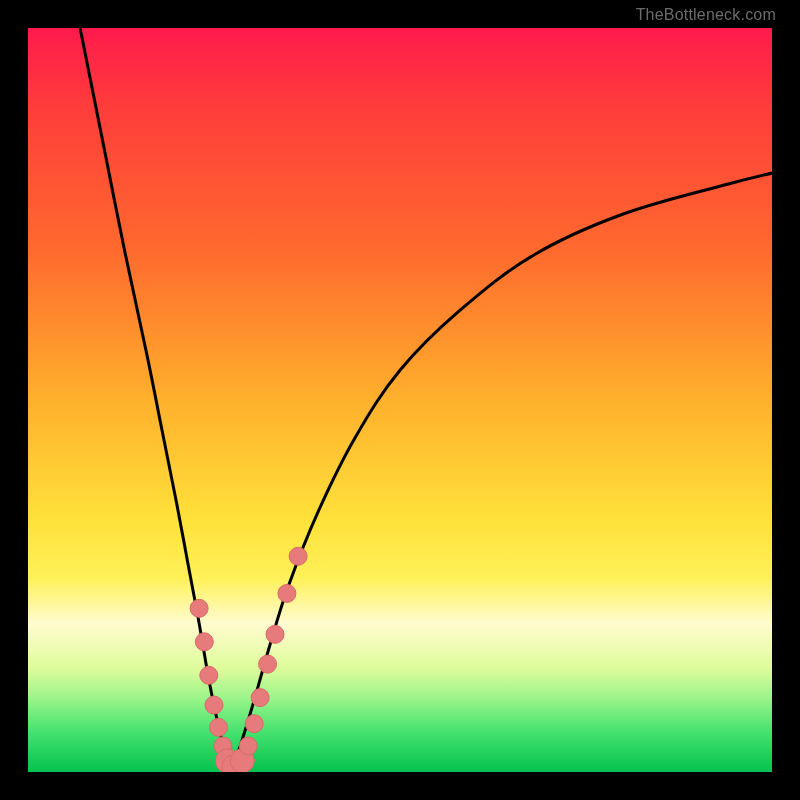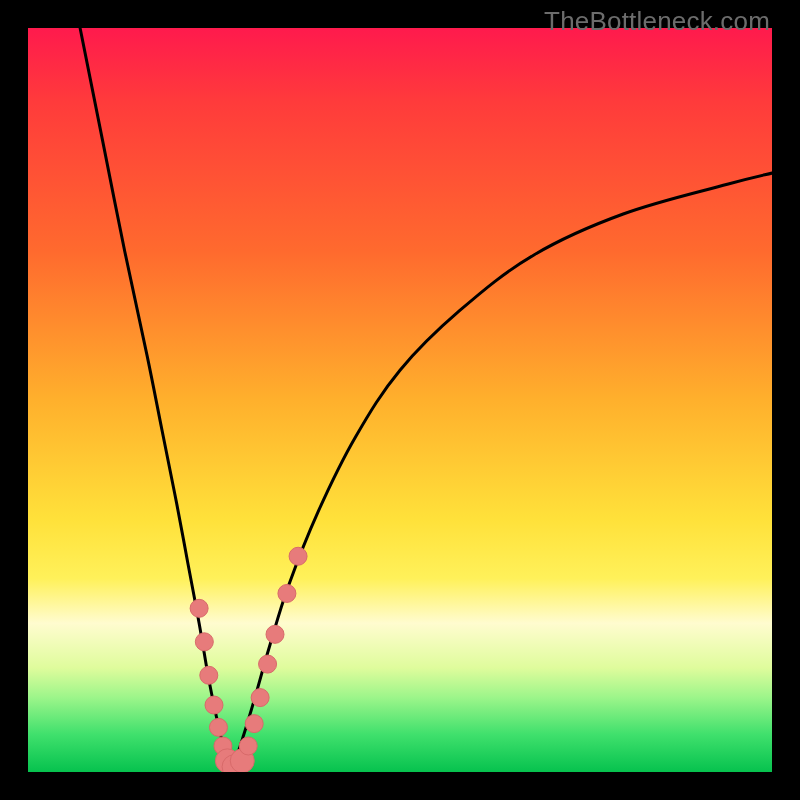--- a/index.html
+++ b/index.html
@@ -26,23 +26,23 @@
       #fff15a 74%,
       #fffccf 80%,
       #dffc9c 86%,
       #9cf58a 90%,
       #3fe06c 95%,
       #06c24e 100%);
   }
   .watermark {
     position: absolute;
     top: 6px;
-    right: 30px;
+    right: 24px;
     color: #6c6c6c;
-    font-size: 26px;
+    font-size: 16px;
     letter-spacing: 0.2px;
     font-weight: 500;
   }
   svg {
     position: absolute;
     left: 0;
     top: 0;
   }
 </style>
 </head>

